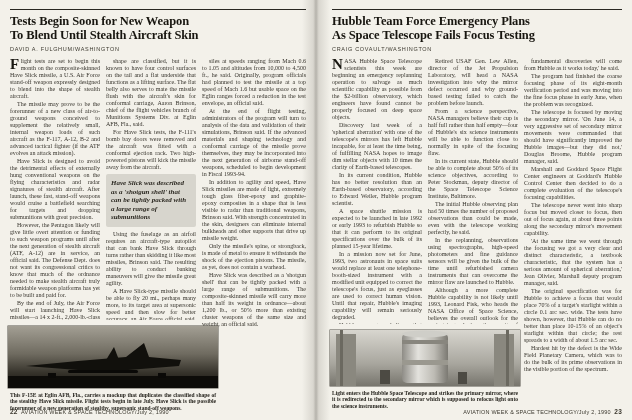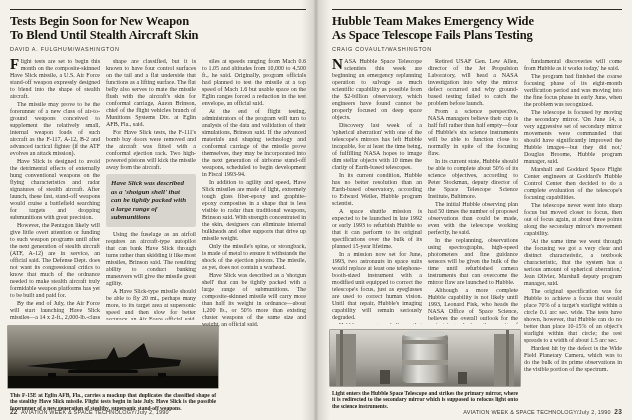--- a/index.html
+++ b/index.html
@@ -113,21 +113,21 @@
     <div class="caption" id="caption-left">This F-15E at Eglin AFB, Fla., carries a mockup that duplicates the classified shape of the stealthy Have Slick missile. Flight tests begin in late July. Have Slick is the possible forerunner of a new generation of stealthy, supersonic stand-off weapons.</div>
 
     <div class="footer">
       <span class="pagenum">22</span>
       &nbsp;<span>AVIATION WEEK &amp; SPACE TECHNOLOGY/July 2, 1990</span>
     </div>
   </section>
 
   <section class="page page-right">
     <header class="art-head">
-      <h1><span>Hubble Team Makes Emergency Wide</span><br><span>As Space Telescope Fails Plans Testing</span></h1>
+      <h1><span>Hubble Team Force Emergency Plans</span><br><span>As Space Telescope Fails Focus Testing</span></h1>
       <div class="byline">CRAIG COVAULT/WASHINGTON</div>
     </header>
 
     <div class="col" id="r-col1">
       <p class="lead"><span class="dropcap">N</span><span>ASA Hubble Space Telescope scientists this week are beginning an emergency replanning operation to salvage as much scientific capability as possible from the $2-billion observatory, which engineers have found cannot be properly focused on deep space objects.</span></p>
       <div>
           <p>Discovery last week of a 'spherical aberration' with one of the telescope's mirrors has left Hubble incapable, for at least the time being, of fulfilling NASA hopes to image dim stellar objects with 10 times the clarity of Earth-based telescopes.</p>
           <p>In its current condition, Hubble has no better resolution than an Earth-based observatory, according to Edward Weiler, Hubble program scientist.</p>
           <p>A space shuttle mission is expected to be launched in late 1992 or early 1993 to refurbish Hubble so that it can perform to its original specifications over the bulk of its planned 15-year lifetime.</p>
           <p>In a mission now set for June, 1993, two astronauts in space suits would replace at least one telephone-booth-sized instrument with a modified unit equipped to correct the telescope's focus, just as eyeglasses are used to correct human vision. Until that repair, Hubble's imaging capability will remain seriously degraded.</p>

